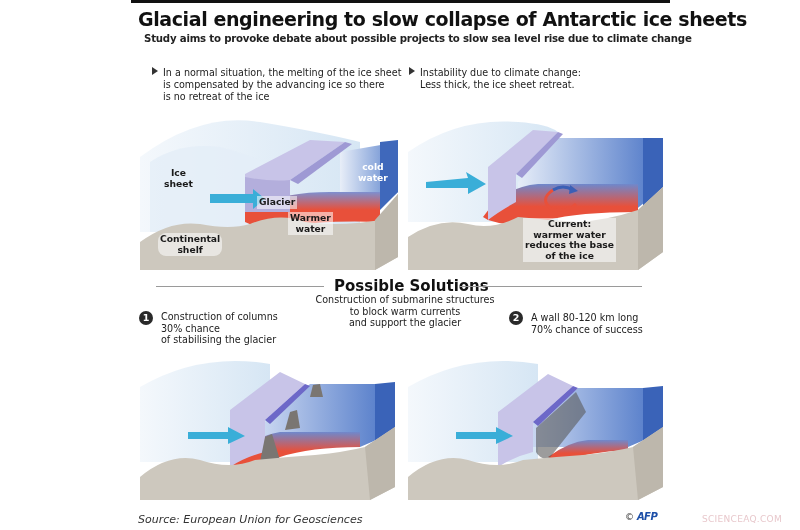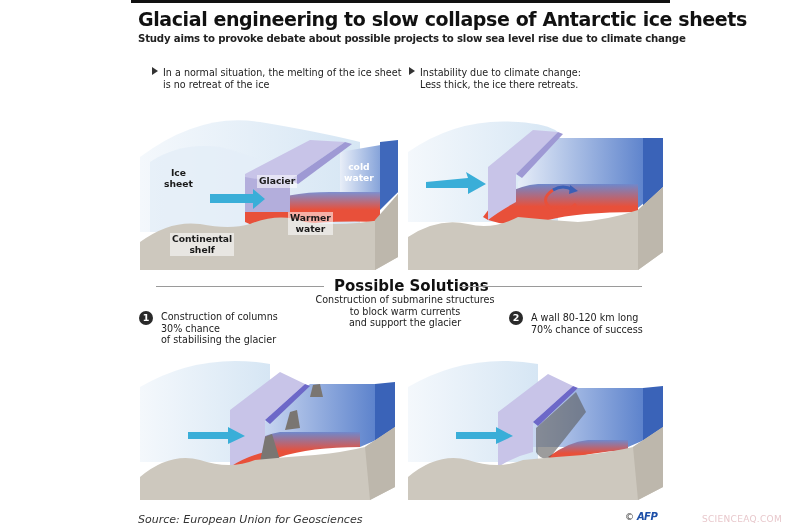--- a/index.html
+++ b/index.html
@@ -1,19 +1,19 @@
 <!DOCTYPE html>
 <html><head>
 <meta charset="utf-8">
 <style>
   html, body { margin:0; padding:0; background:#ffffff; }
   body { width:800px; height:530px; position:relative; overflow:hidden; font-family:"DejaVu Sans", "Liberation Sans", sans-serif; color:#1a1a1a; }
   .topbar { position:absolute; left:131px; top:0; width:539px; height:3px; background:#111; }
   .title { position:absolute; left:138px; top:8px; font-size:19px; font-weight:bold; letter-spacing:-0.4px; white-space:nowrap; color:#111; }
-  .subtitle { position:absolute; left:138px; top:33px; font-size:10.2px; font-weight:bold; letter-spacing:-0.2px; white-space:nowrap; color:#222; }
+  .subtitle { position:absolute; left:144px; top:33px; font-size:10.2px; font-weight:bold; letter-spacing:-0.2px; white-space:nowrap; color:#222; }
   .caption { position:absolute; font-size:9.6px; line-height:12px; color:#222; white-space:nowrap; }
   .caption .tri { display:inline-block; width:0; height:0; border-left:6px solid #333; border-top:4px solid transparent; border-bottom:4px solid transparent; margin-right:5px; vertical-align:1px; }
   .caption .line { display:block; }
   .caption .indent { padding-left:11px; }
   .panel { position:absolute; }
   .panel svg { display:block; }
   .lbl { position:absolute; font-size:9.2px; font-weight:bold; line-height:10.5px; text-align:center; color:#1a1a1a; white-space:nowrap; }
   .lbl.boxed { background:rgba(255,255,255,0.55); padding:1px 2px; }
   .sol-title { position:absolute; left:334px; top:277px; font-size:15px; font-weight:bold; color:#111; white-space:nowrap; }
   .rule { position:absolute; top:286px; height:1px; background:#9a9a9a; }
@@ -27,26 +27,27 @@
 </style>
 </head>
 <body>
 
 <div class="topbar"></div>
 <div class="title">Glacial engineering to slow collapse of Antarctic ice sheets</div>
 <div class="subtitle">Study aims to provoke debate about possible projects to slow sea level rise due to climate change</div>
 
 <div class="caption" style="left:152px; top:67px;">
   <span class="line"><span class="tri"></span><span>In a normal situation, the melting of the ice sheet</span></span>
+  <span class="line indent">is compensated by the advancing ice so there</span>
   <span class="line indent">is no retreat of the ice</span>
 </div>
 
 <div class="caption" style="left:409px; top:67px;">
   <span class="line"><span class="tri"></span><span>Instability due to climate change:</span></span>
-  <span class="line indent">Less thick, the ice there retreats.</span>
+  <span class="line indent">Less thick, the ice sheet retreat.</span>
 </div>
 
 <div class="panel" style="left:140px; top:112px;">
   <svg width="260" height="158" viewBox="0 0 260 158">
     <defs>
       <linearGradient id="sky1" x1="0" y1="0" x2="1" y2="0">
           <stop offset="0" stop-color="#f4f8fc"></stop>
           <stop offset="1" stop-color="#d6e6f4"></stop>
         </linearGradient>
       <linearGradient id="water1" x1="0" y1="0" x2="1" y2="0">
@@ -65,24 +66,24 @@
     <path d="M240,30 L258,28 L258,80 L240,98 Z" fill="#3f68bb"></path>
     <path d="M105,98 Q140,80 190,80 L240,80 L240,110 Q180,108 150,115 Q120,118 105,110 Z" fill="url(#warm1)"></path>
     <path d="M105,62 L170,28 L205,30 L150,68 L150,100 L105,100 Z" fill="#c8c4e8"></path>
     <path d="M105,65 Q130,70 150,68 L150,100 L105,100 Z" fill="#b3aedc"></path>
     <path d="M150,68 L205,30 L212,32 L158,72 Z" fill="#9e99d4"></path>
     <path d="M75,87 L118,87 L118,82 L130,92 L118,102 L118,96 L75,96 Z" fill="#3aaed8" transform="translate(-5,-5)"></path>
     <path d="M0,130 Q30,108 60,112 Q90,118 110,112 Q140,100 165,110 Q200,115 240,108 L258,82 L258,145 L235,158 L0,158 Z" fill="#cdc8be"></path>
     <path d="M235,108 L258,82 L258,145 L235,158 Z" fill="#bdb7ac"></path>
   </svg>
   <div class="lbl" style="left:24px; top:56px;"><span>Ice</span><br><span>sheet</span></div>
-  <div class="lbl boxed" style="left:117px; top:63px;">Glacier</div>
-  <div class="lbl" style="left:204px; top:50px; color:#fff;"><span>cold</span><br><span>water</span></div>
+  <div class="lbl boxed" style="left:117px; top:84px;">Glacier</div>
+  <div class="lbl" style="left:218px; top:50px; color:#fff;"><span>cold</span><br><span>water</span></div>
   <div class="lbl boxed" style="left:148px; top:100px;"><span>Warmer</span><br><span>water</span></div>
-  <div class="lbl boxed" style="left:30px; top:121px;"><span>Continental</span><br><span>shelf</span></div>
+  <div class="lbl boxed" style="left:18px; top:121px;border-radius:8px;"><span>Continental</span><br><span>shelf</span></div>
 </div>
 
 <div class="panel" style="left:408px; top:112px;">
   <svg width="260" height="158" viewBox="0 0 260 158">
     <defs>
       <linearGradient id="sky2" x1="0" y1="0" x2="1" y2="0">
           <stop offset="0" stop-color="#f4f8fc"></stop>
           <stop offset="1" stop-color="#d6e6f4"></stop>
         </linearGradient>
       <linearGradient id="water2" x1="0" y1="0" x2="1" y2="0">
@@ -101,20 +102,21 @@
     <path d="M75,105 Q95,75 130,72 L230,72 L230,100 Q170,100 140,108 Q110,118 80,108 Z" fill="url(#warm2)"></path>
     <path d="M80,55 L125,18 L150,20 L108,62 L108,90 Q90,100 80,108 Z" fill="#c8c4e8"></path>
     <path d="M108,62 L150,20 L155,22 L114,66 Z" fill="#9e99d4"></path>
     <path d="M18,70 L60,66 L58,60 L78,72 L60,82 L60,76 L18,76 Z" fill="#3aaed8"></path>
     <path d="M145,78 Q130,88 145,98 Q160,100 168,92" fill="none" stroke="#e8503a" stroke-width="3"></path>
     <path d="M145,78 Q155,72 165,78" fill="none" stroke="#3b5fb5" stroke-width="3"></path>
     <path d="M162,73 L170,79 L161,82 Z" fill="#3b5fb5"></path>
     <path d="M0,125 Q30,105 60,112 Q85,118 110,105 Q140,108 170,110 Q200,108 230,98 L255,75 L255,140 L230,158 L0,158 Z" fill="#cdc8be"></path>
     <path d="M230,98 L255,75 L255,140 L230,158 Z" fill="#bdb7ac"></path>
   </svg>
+  <div class="lbl boxed" style="left:115px; top:106px;"><span>Current:</span><br><span>warmer water</span><br><span>reduces the base</span><br><span>of the ice</span></div>
 </div>
 
 <div class="rule" style="left:156px; width:168px;"></div>
 <div class="sol-title">Possible Solutions</div>
 <div class="rule" style="left:459px; width:183px;"></div>
 <div class="sol-center">
   <div>Construction of submarine structures</div>
   <div>to block warm currents</div>
   <div>and support the glacier</div>
 </div>

